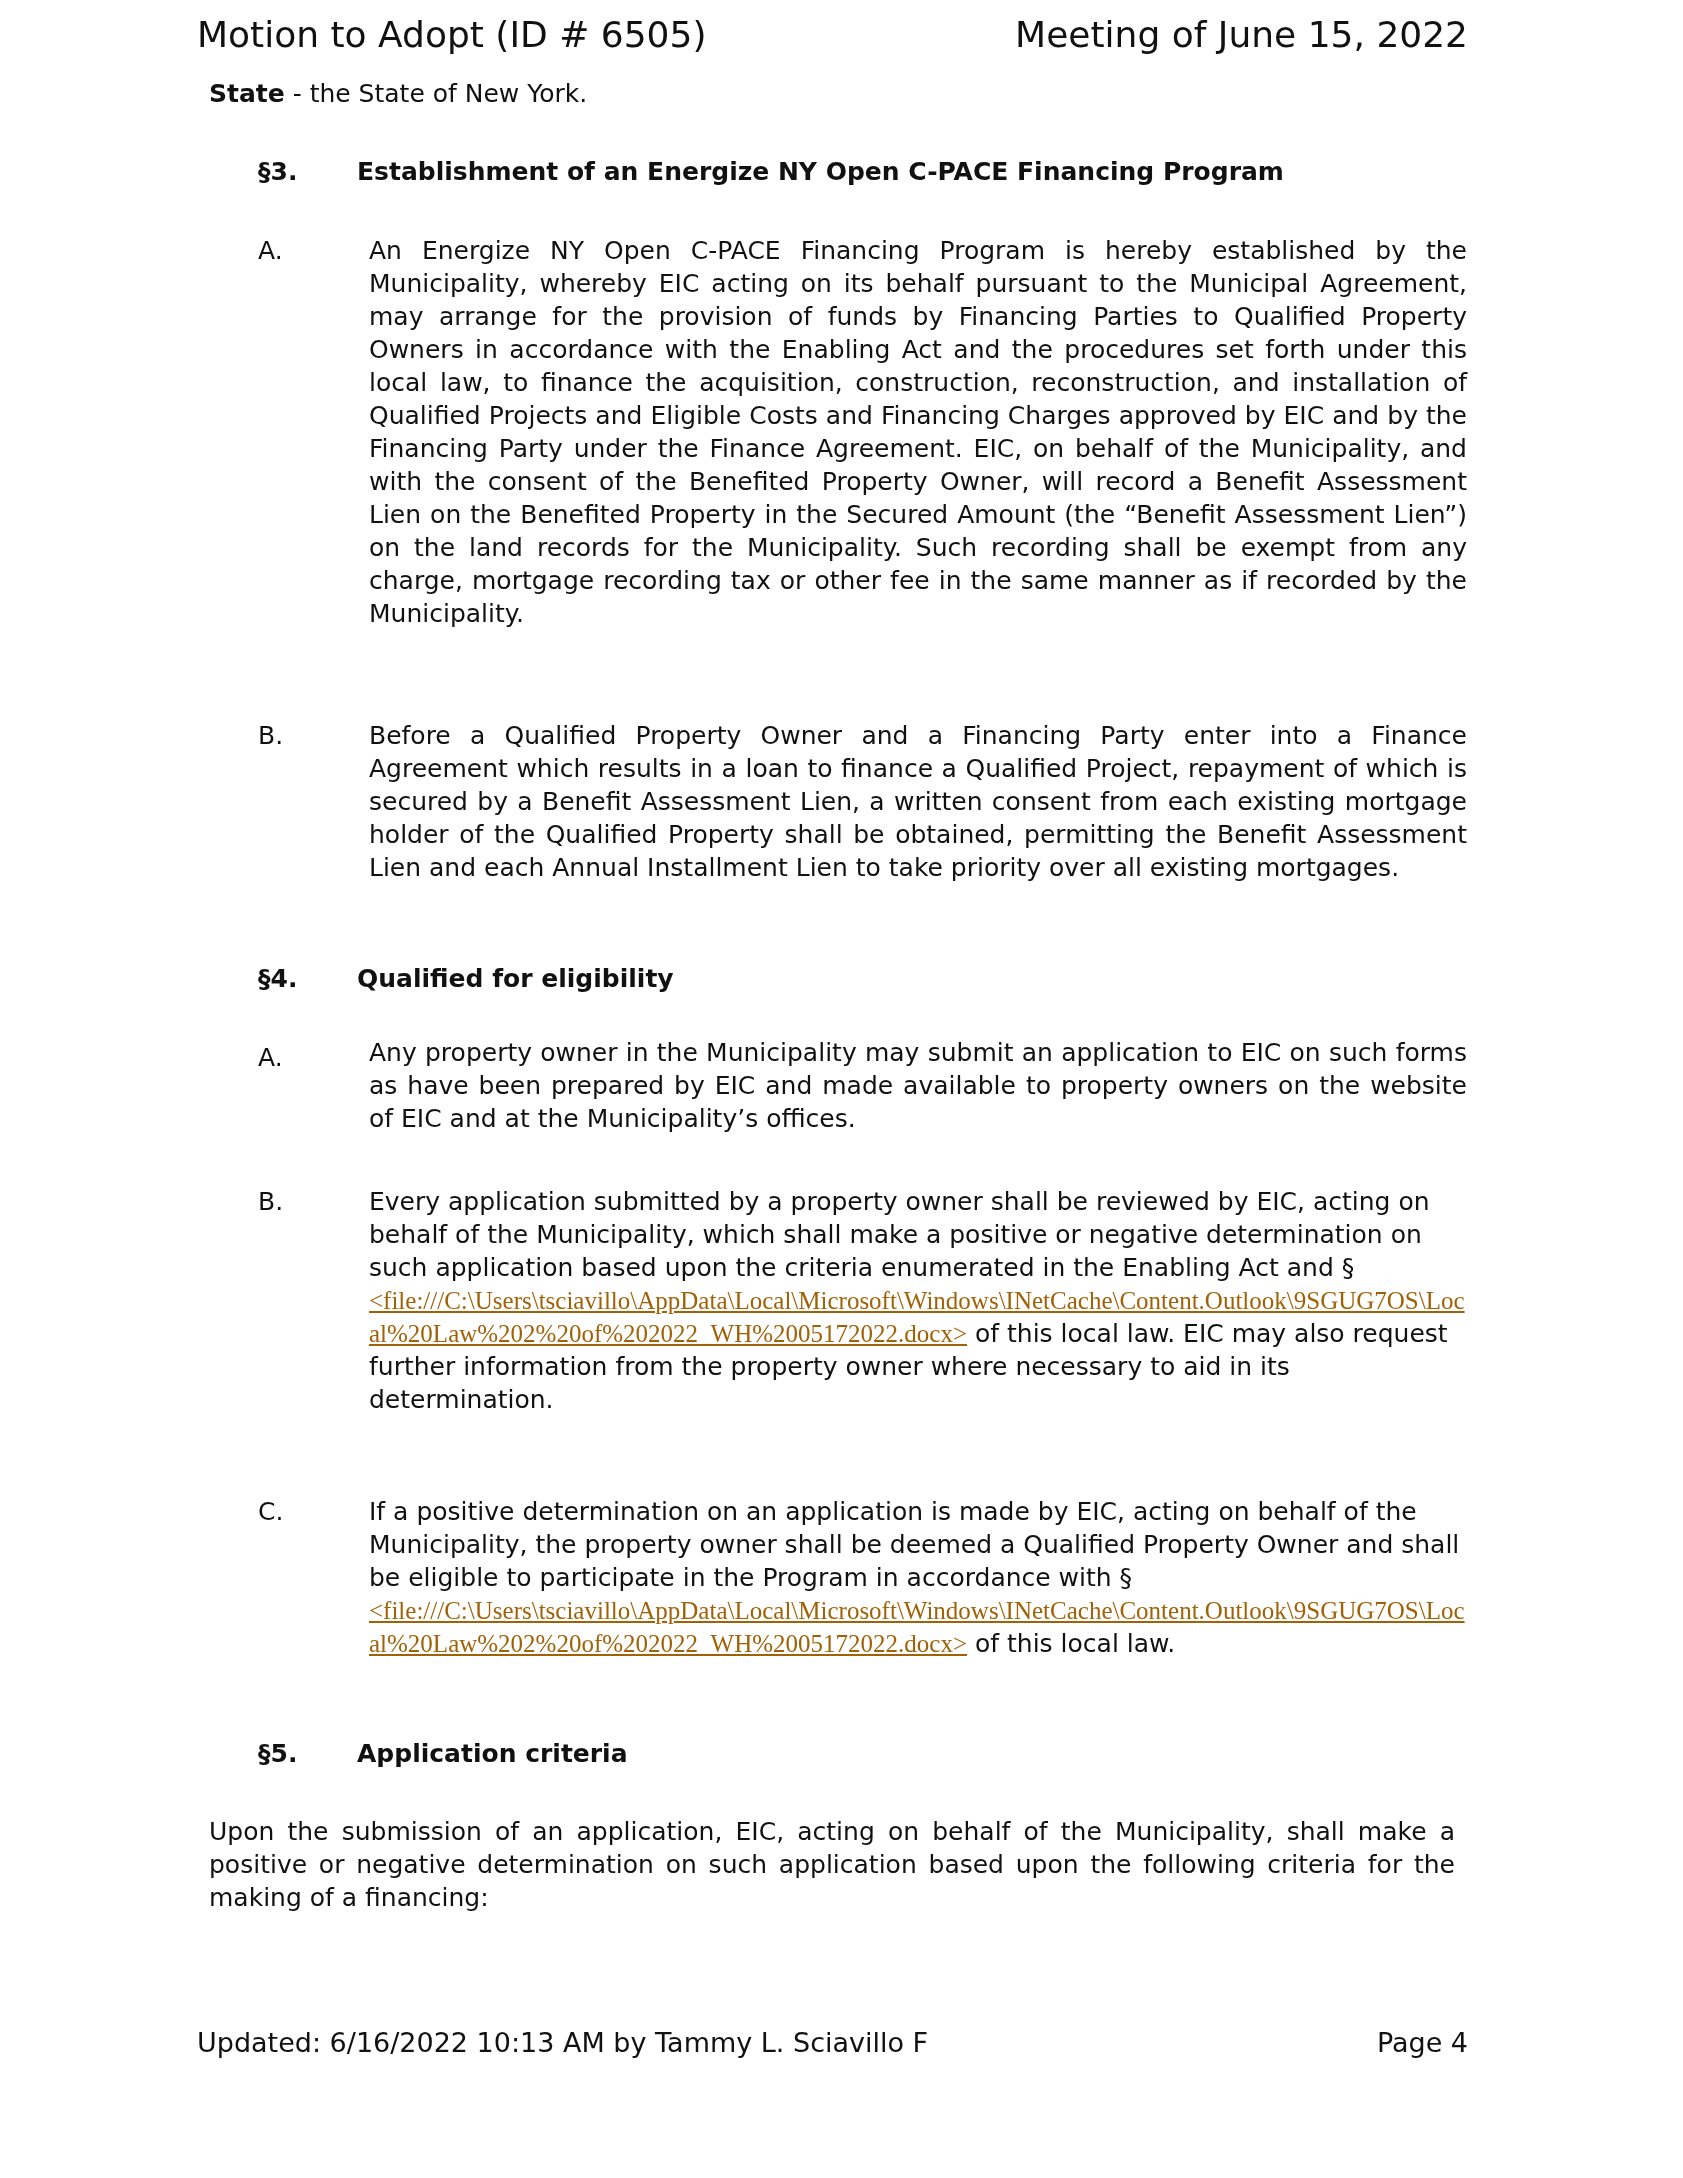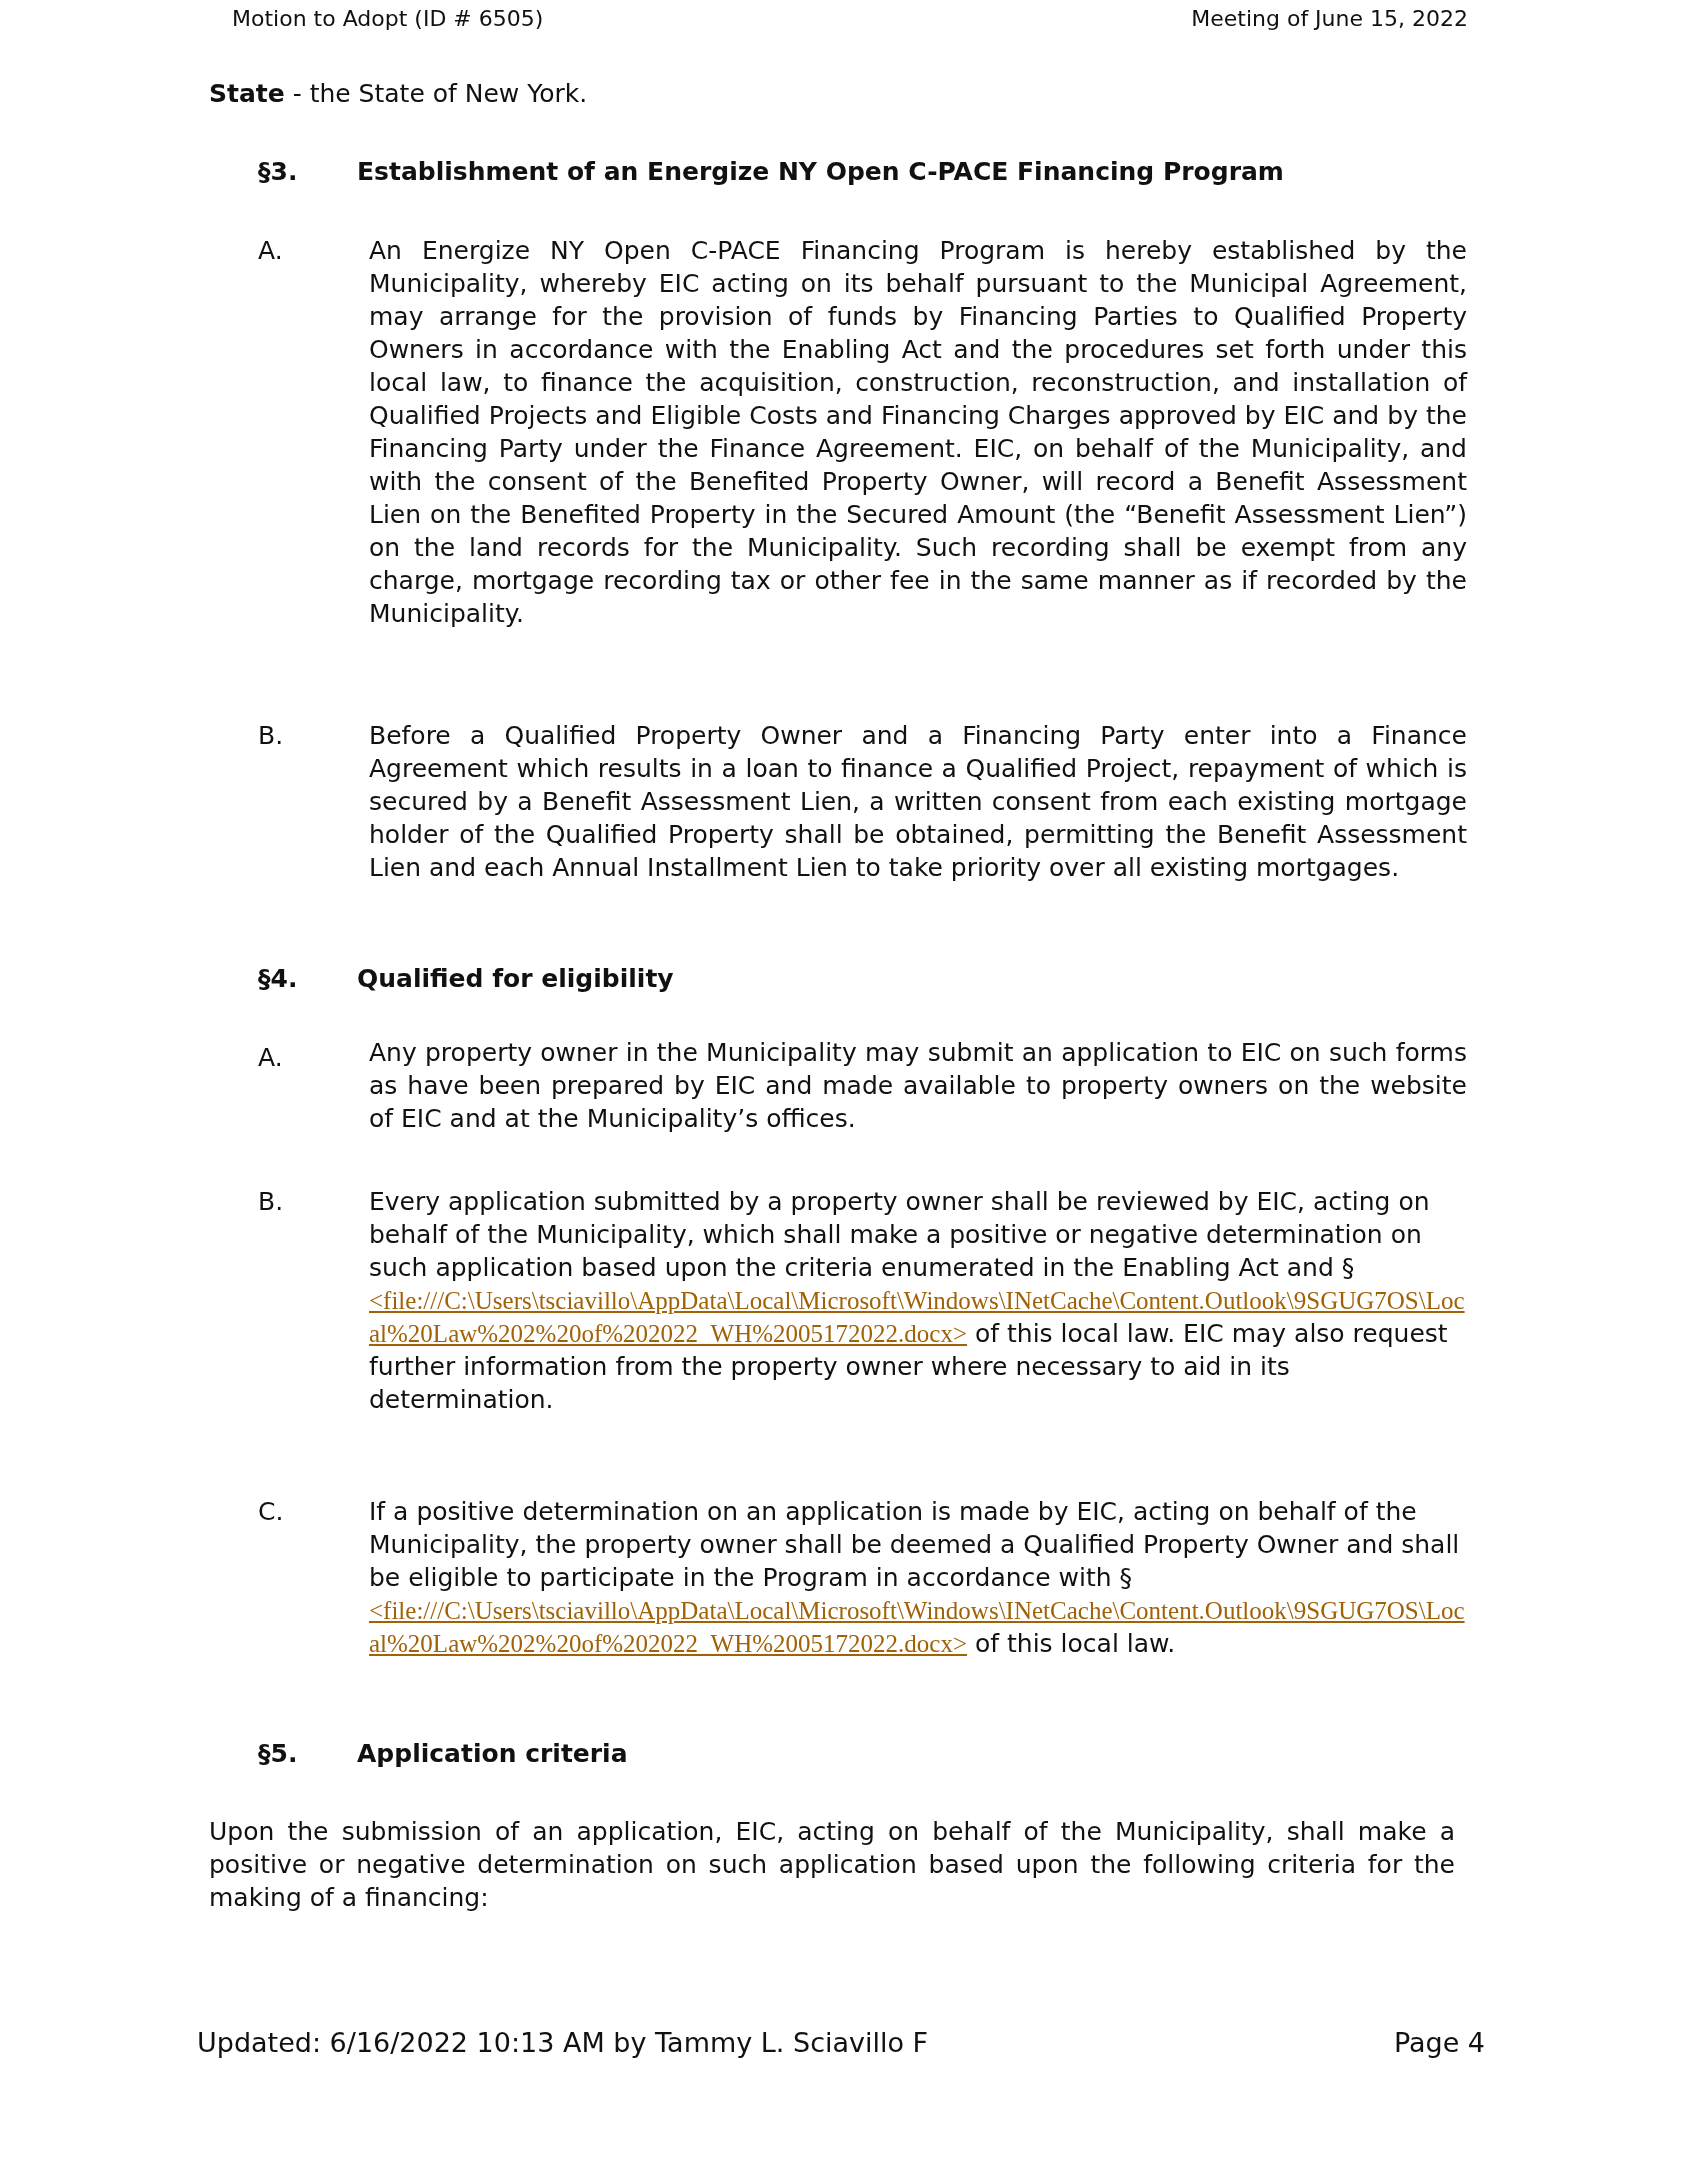--- a/index.html
+++ b/index.html
@@ -1,33 +1,33 @@
 <!DOCTYPE html>
 <html><head>
 <meta charset="utf-8">
 <style>
   html, body { margin: 0; padding: 0; background: #ffffff; }
   body { width: 1683px; height: 2178px; position: relative; overflow: hidden;
          font-family: "DejaVu Sans", sans-serif; color: #111111; }
   .abs { position: absolute; }
-  .hdr { font-size: 22px; line-height: 34px; top: 2px; margin-left: 35px; }
+  .hdr { font-size: 36px; line-height: 34px; top: 18px; }
   .hdr-left { left: 197px; }
   .hdr-right { right: 215px; text-align: right; }
   .body-text { font-size: 25px; line-height: 33px; }
   .para-wide { left: 209px; width: 1246px; text-align: justify; }
   .sec-num { left: 258px; font-weight: bold; font-size: 25px; line-height: 33px; }
   .sec-title { left: 357px; font-weight: bold; font-size: 25px; line-height: 33px; }
   .item-letter { left: 258px; font-size: 25px; line-height: 33px; }
   .item-text { left: 357px; width: 1098px; font-size: 25px; line-height: 33px; margin-left: 12px; }
   .justify { text-align: justify; }
   .left { text-align: left; }
   .link { text-decoration: underline; color: #a16207; word-break: break-all; font-family: Liberation Serif, serif; }
   .ftr { font-size: 27px; line-height: 34px; top: 2026px; }
   .ftr-left { left: 197px; }
-  .ftr-right { right: 198px; text-align: left; }
+  .ftr-right { right: 215px; text-align: left; }
   b { font-weight: bold; }
 </style>
 </head>
 <body>
 
 <div class="abs hdr hdr-left">Motion to Adopt (ID # 6505)</div>
 <div class="abs hdr hdr-right">Meeting of June 15, 2022</div>
 
 <div class="abs body-text" style="left:209px; top:77px;">
   <b>State</b><span> - the State of New York.</span>

